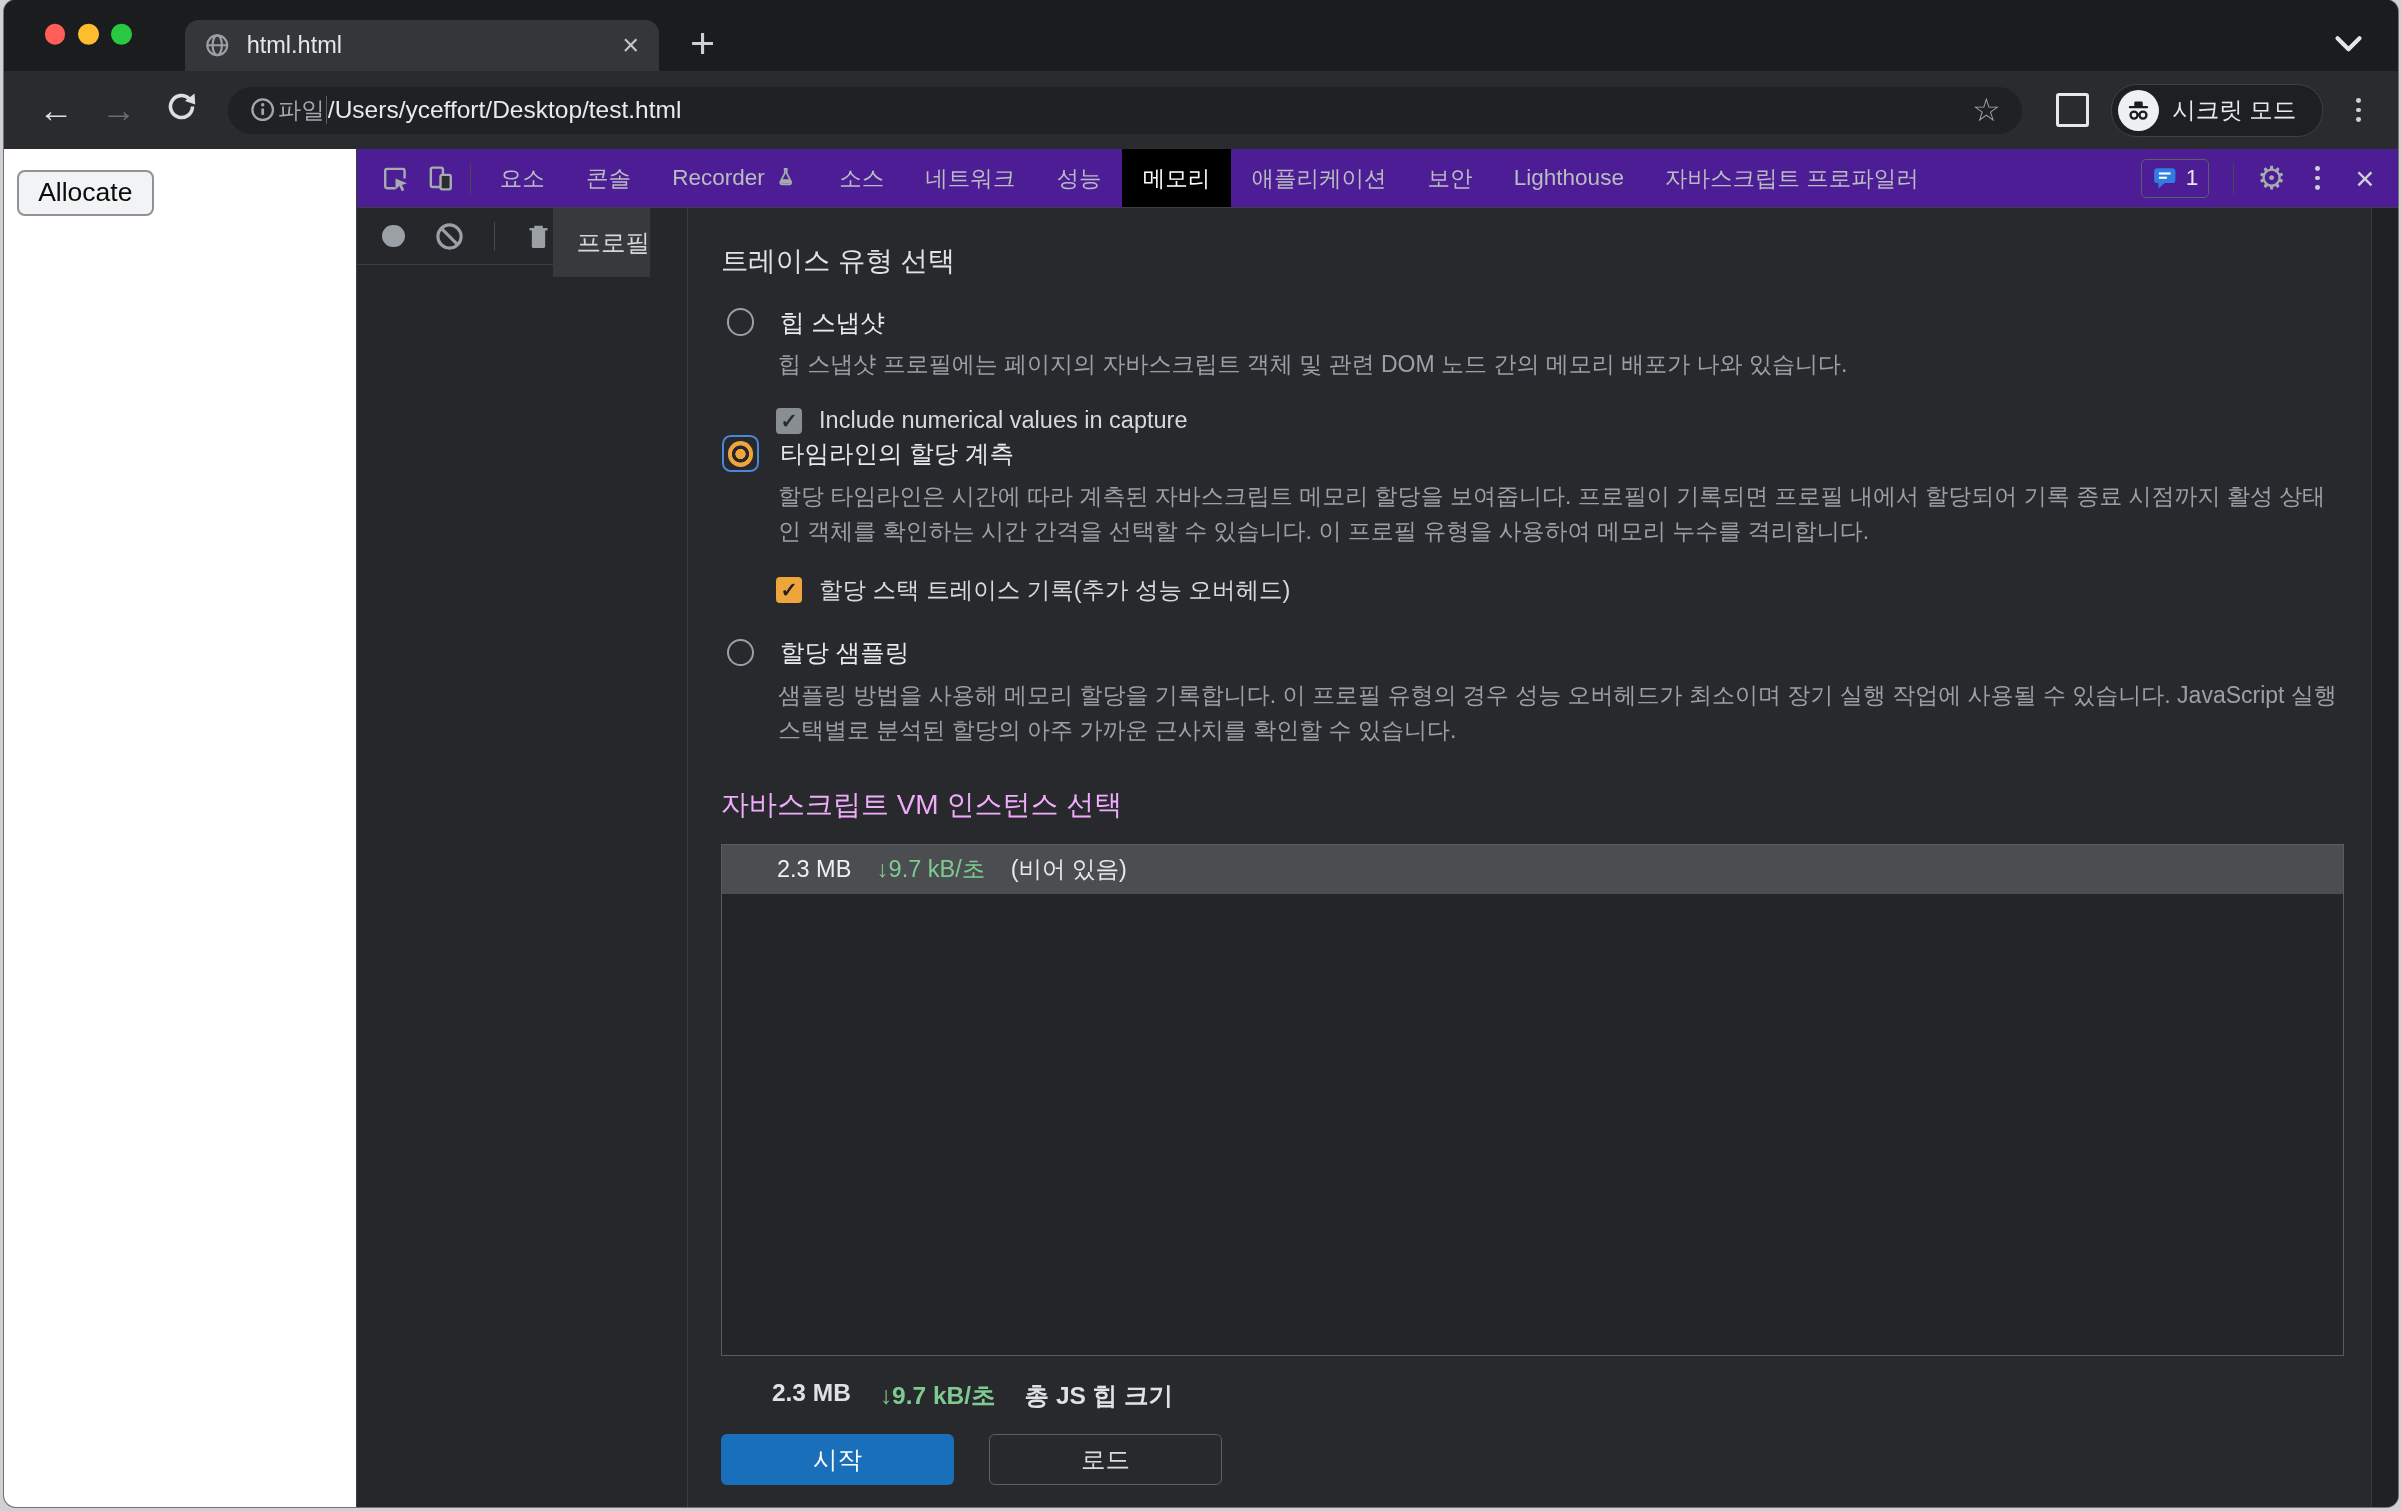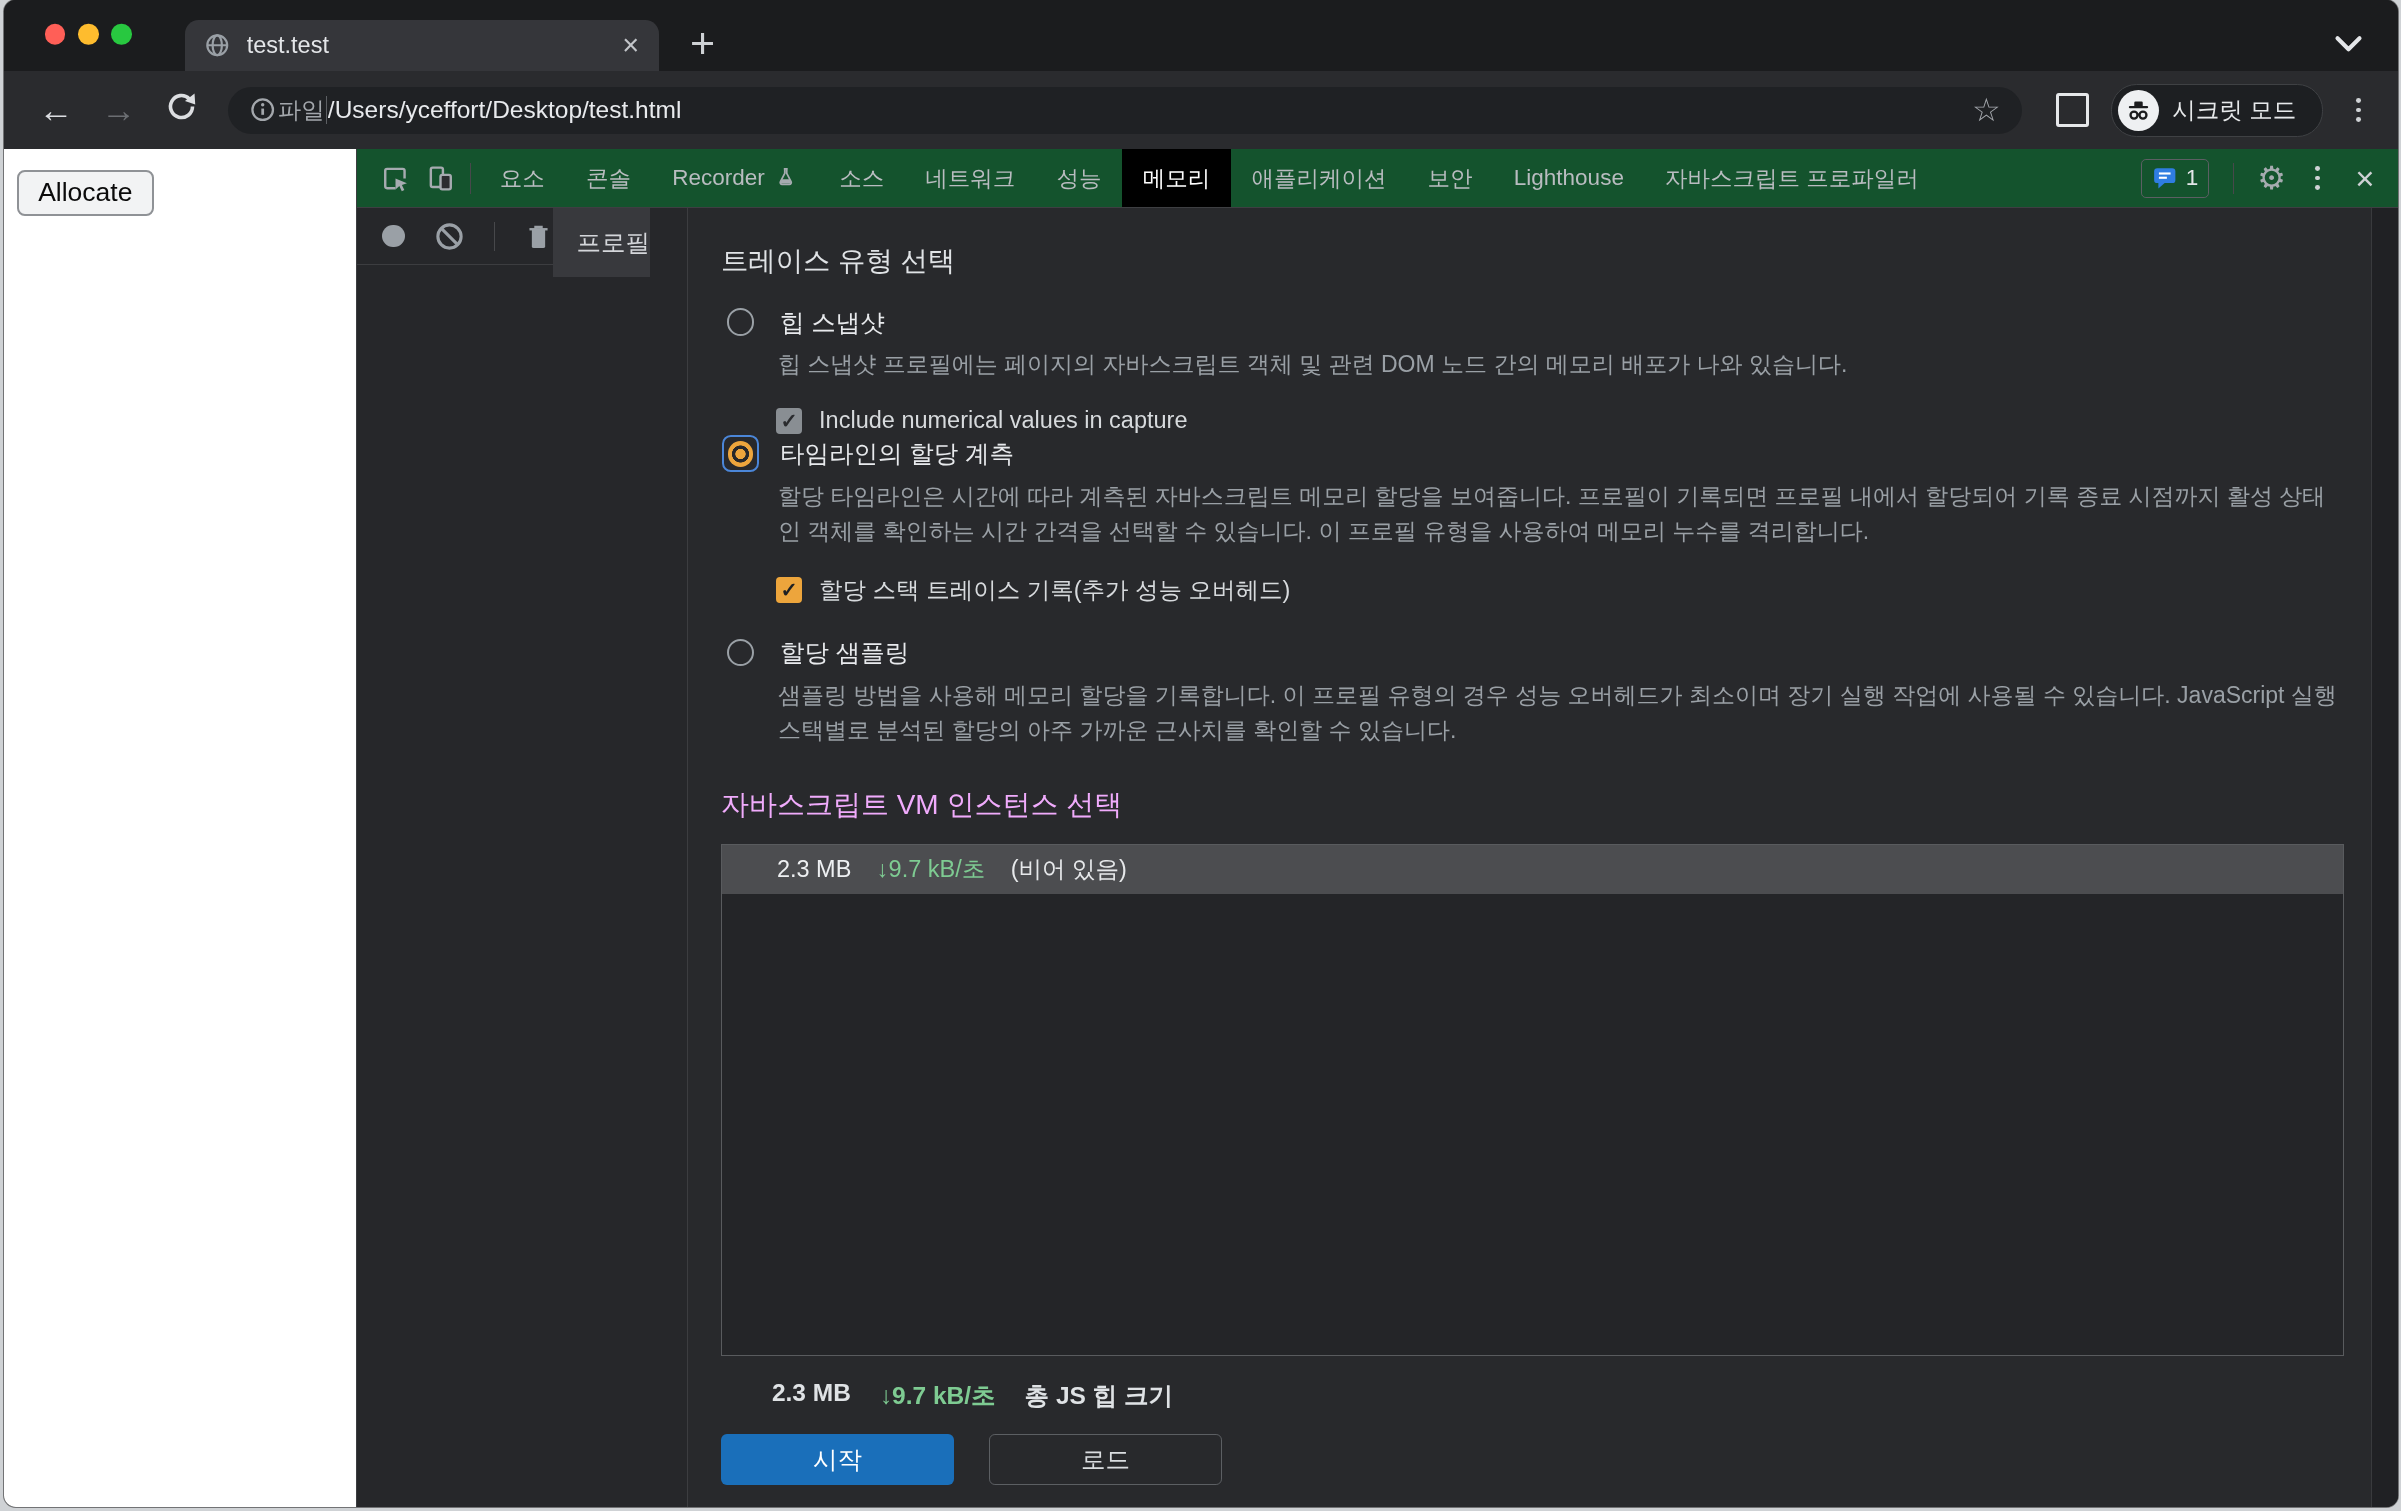--- a/index.html
+++ b/index.html
@@ -35,21 +35,21 @@
   .incog-label{color:#e7e9eb;font-size:23.5px;white-space:nowrap;}
   .vdots{display:flex;flex-direction:column;gap:4.9px;padding:0 13.7px;}
   .vdots i{width:4.9px;height:4.9px;border-radius:50%;background:#cfd2d5;}
   
   .content{flex:1;display:flex;min-height:0;}
   .page{width:352px;flex:none;background:#ffffff;}
   .allocate{display:inline-block;margin:20.6px 0 0 12.7px;background:#f2f3f4;border:2px solid #8f9296;
             border-radius:7.8px;padding:5.9px 19.6px;font-size:26.5px;color:#0b0b0b;}
   
   .devtools{flex:1;display:flex;flex-direction:column;background:#28292c;min-width:0;border-left:1px solid #3c3d40;}
-  .dt-tabs{height:58px;flex:none;background:#14532d;border-bottom:1px solid #3e3f42;display:flex;
+  .dt-tabs{height:58px;flex:none;background:#4c1d95;border-bottom:1px solid #3e3f42;display:flex;
            align-items:center;padding-left:15.7px;}
   .dt-iconbtn{width:45px;display:flex;justify-content:center;align-items:center;}
   .dt-divider{width:1px;height:31px;background:#47484b;margin:0 7.8px;}
   .dt-tab{padding:0 20.6px;height:100%;display:flex;align-items:center;gap:9.8px;color:#b9bcc0;
           font-size:22.5px;white-space:nowrap;}
   .dt-tab.selected{background:#000;color:#fff;}
   .dt-right{margin-left:auto;display:flex;align-items:center;gap:15.7px;padding-right:17.6px;}
   .issues-pill{border:1px solid #5c5f63;border-radius:4.9px;height:37px;display:flex;align-items:center;
                gap:8.8px;padding:0 9.8px;color:#e4e6e9;font-size:22.5px;}
   .gear{font-size:32px;color:#a6abb0;line-height:1;}
@@ -105,21 +105,21 @@
       <span class="light red"></span>
       <span class="light yellow"></span>
       <span class="light green"></span>
     </div>
     <div class="tab">
       <svg width="26.5" height="26.5" viewBox="0 0 24 24">
         <circle cx="12" cy="12" r="9" fill="none" stroke="#9aa0a6" stroke-width="2"></circle>
         <line x1="3" y1="12" x2="21" y2="12" stroke="#9aa0a6" stroke-width="2"></line>
         <ellipse cx="12" cy="12" rx="4.2" ry="9" fill="none" stroke="#9aa0a6" stroke-width="2"></ellipse>
       </svg>
-      <span class="tab-title">test.test</span>
+      <span class="tab-title">html.html</span>
       <span class="tab-close">×</span>
     </div>
     <span class="newtab">+</span>
     <svg class="tab-chevron" width="33" height="21.6" viewBox="0 0 24 14">
       <polyline points="4,3 12,11 20,3" fill="none" stroke="#e4e6e9" stroke-width="3" stroke-linecap="round" stroke-linejoin="round"></polyline>
     </svg>
   </div>
 
   <div class="toolbar">
     <span class="nav-btn">←</span>

